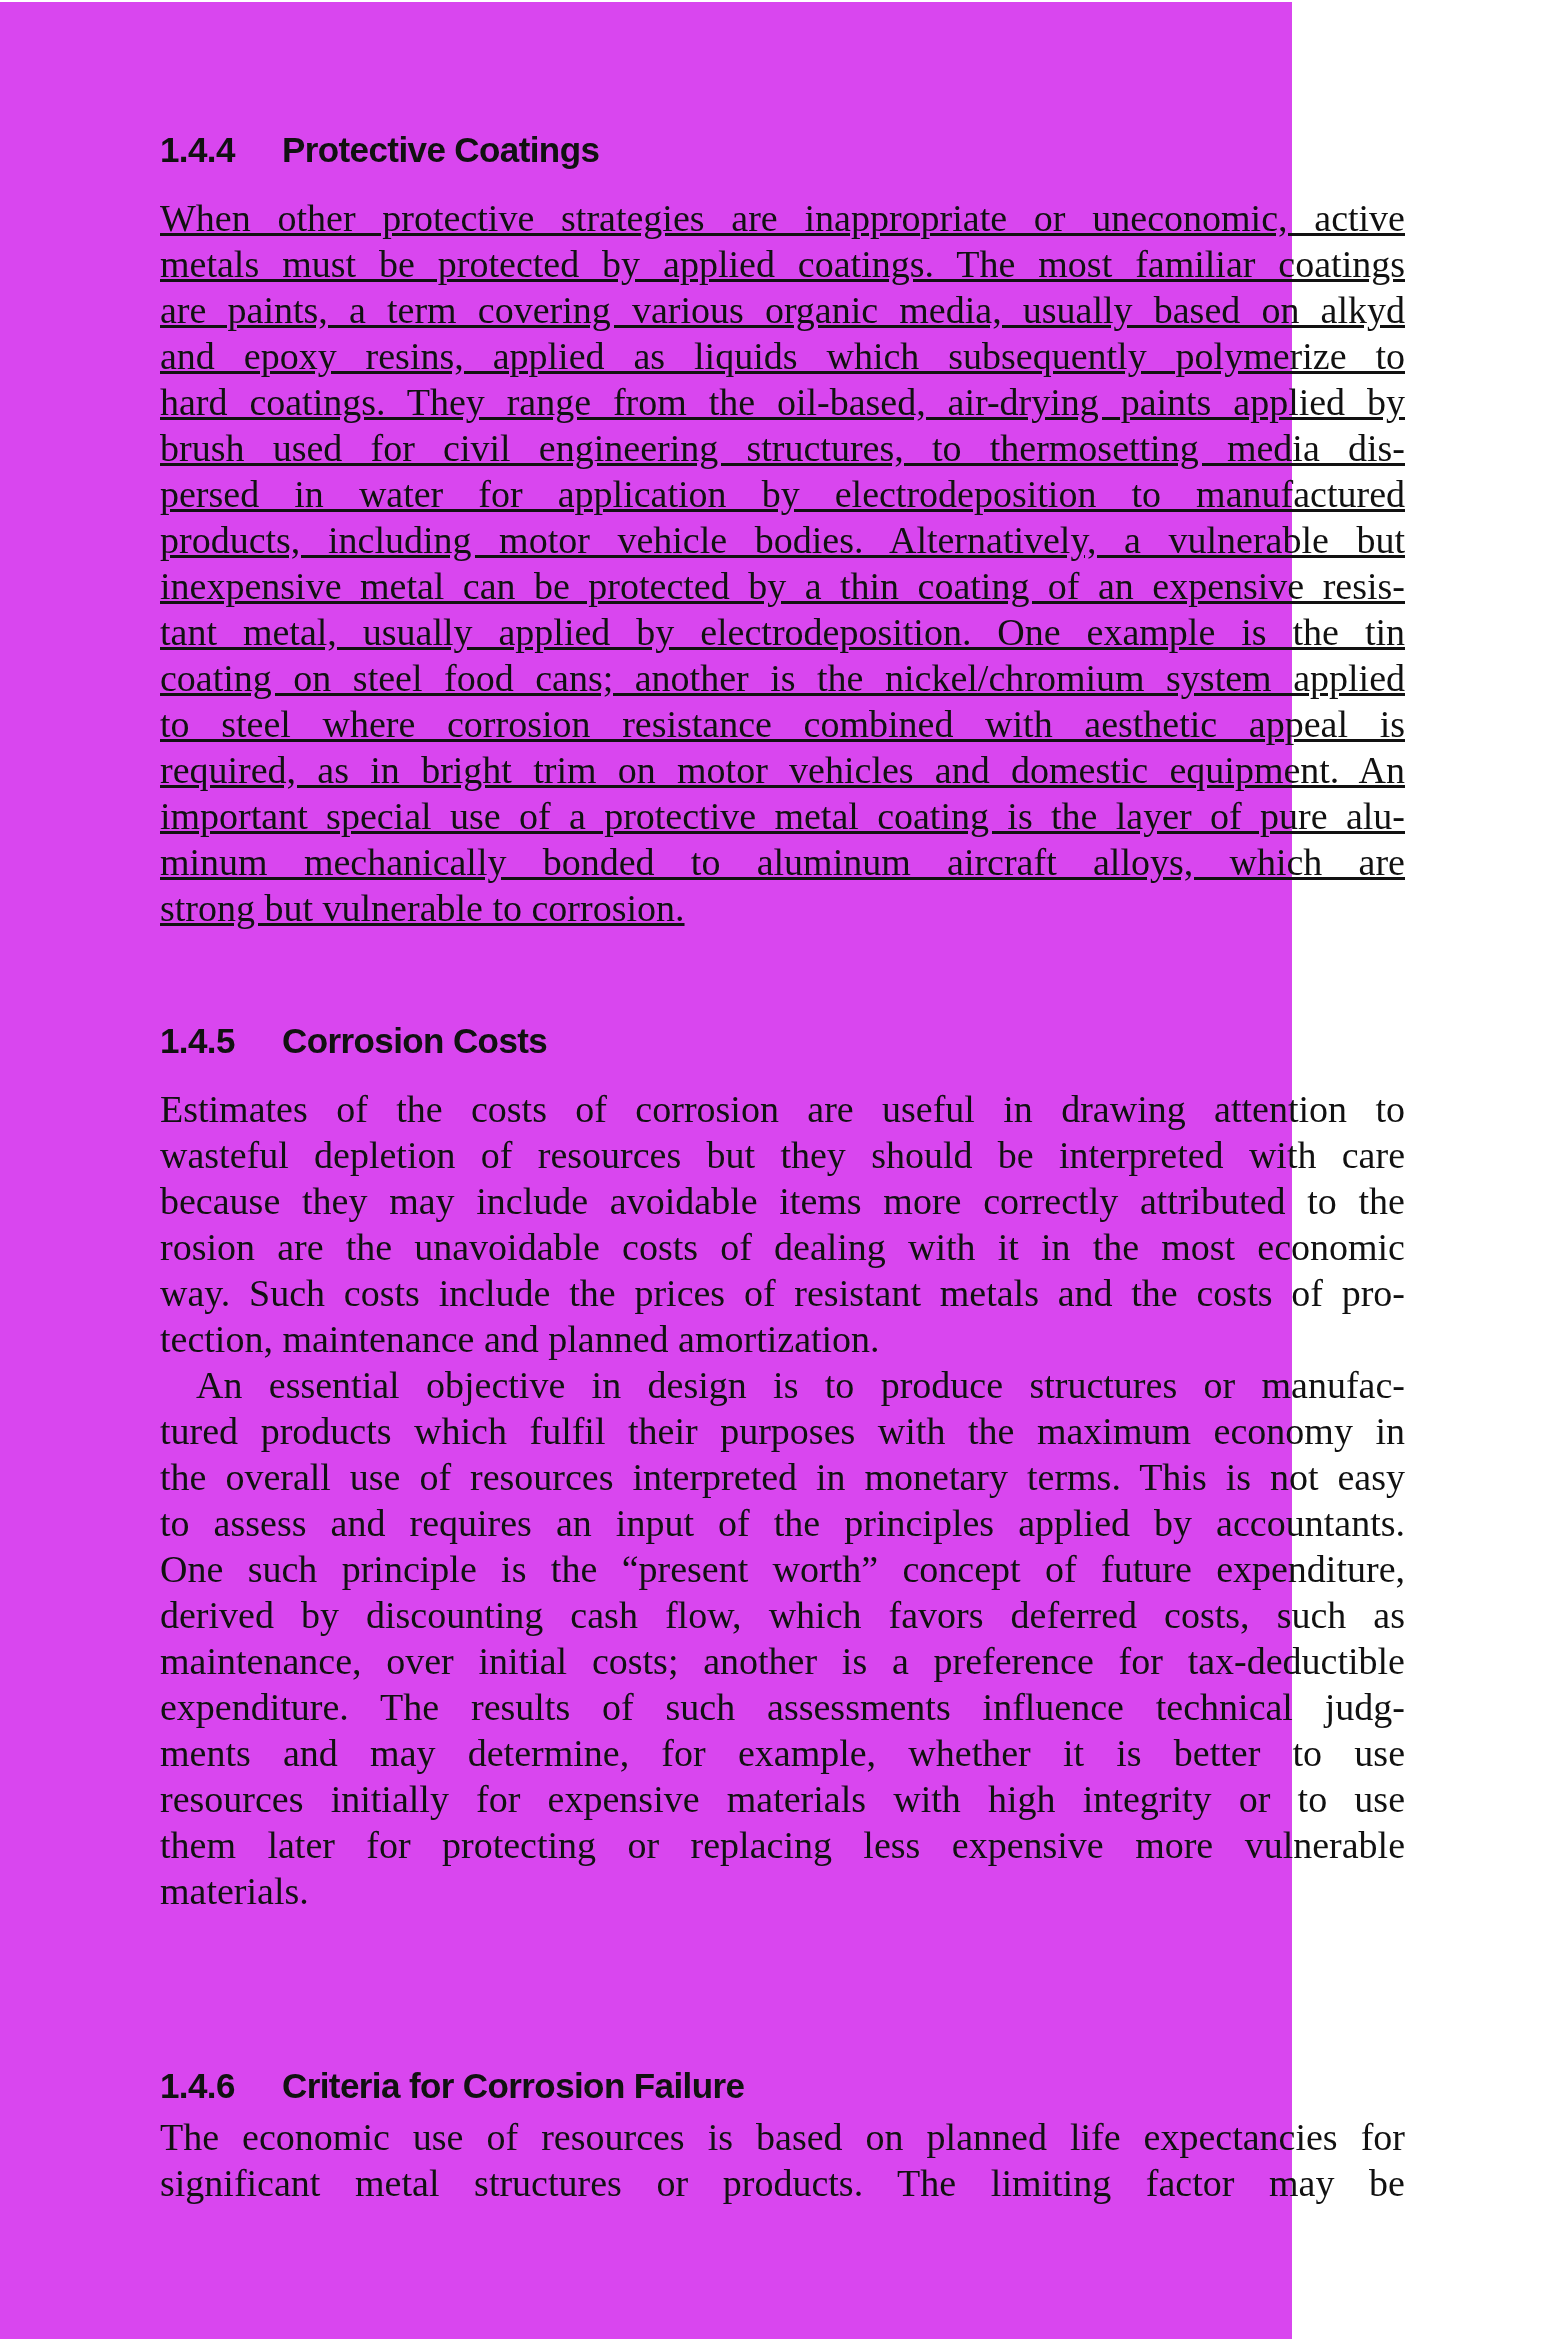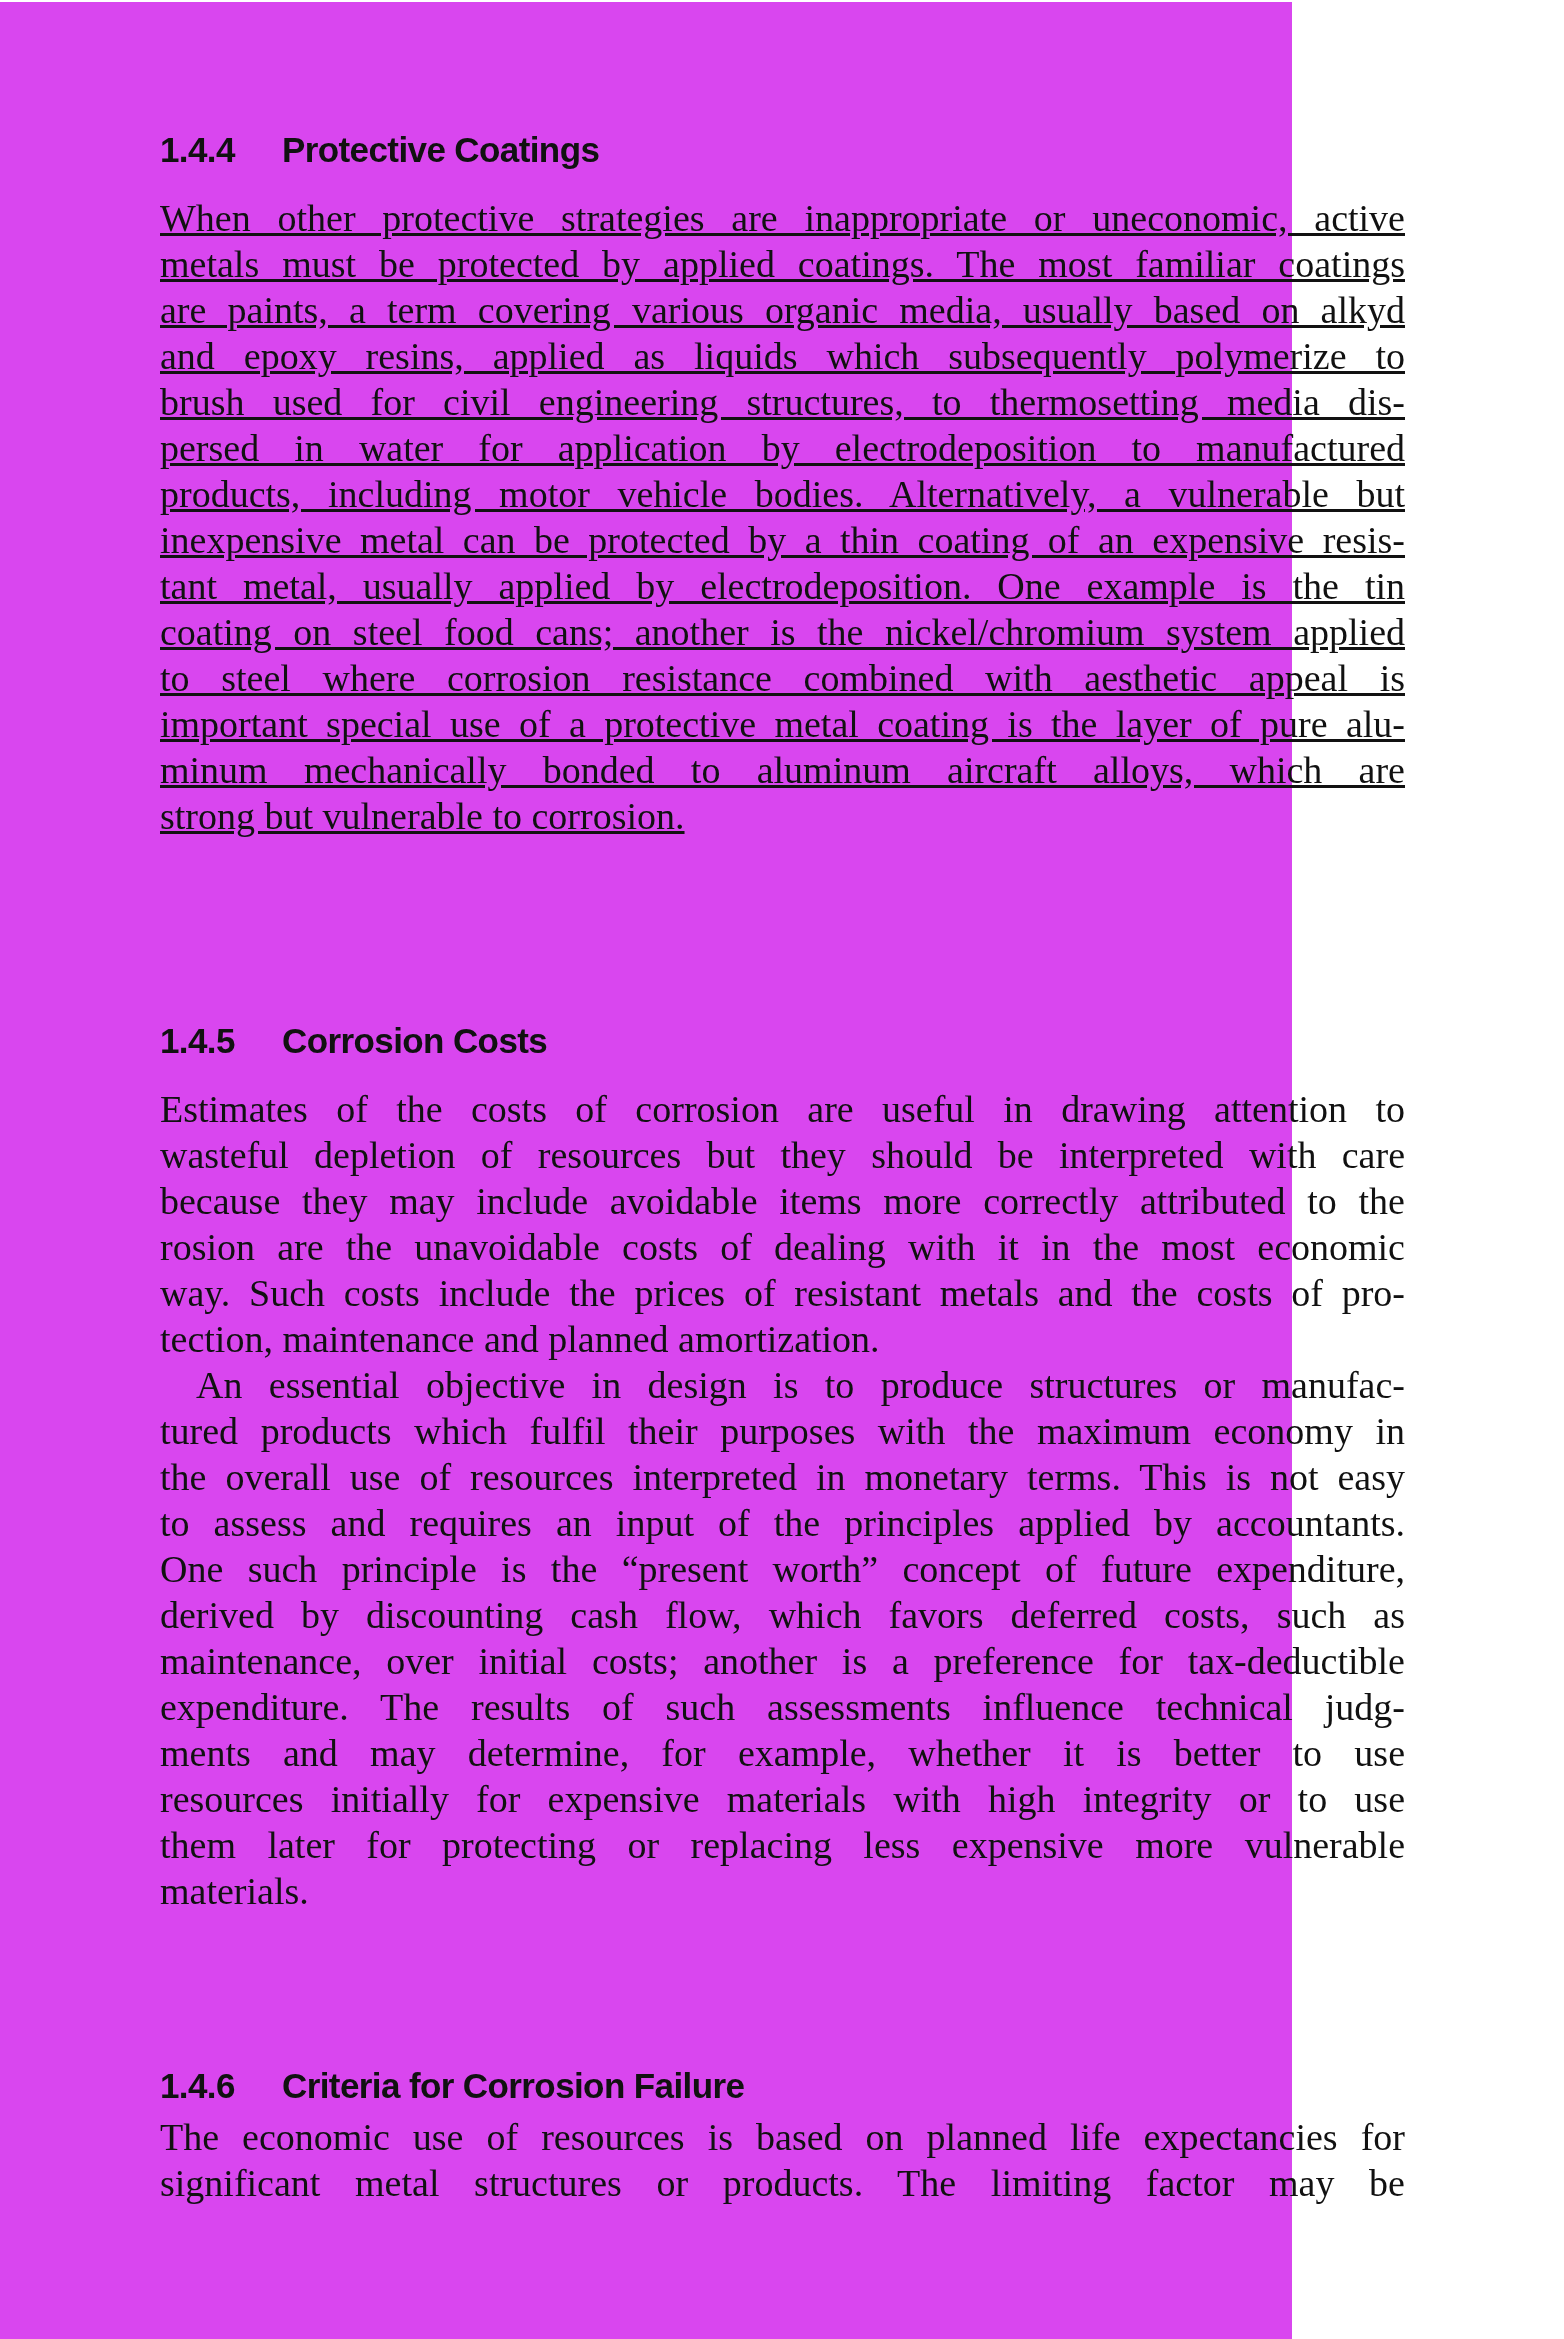--- a/index.html
+++ b/index.html
@@ -75,27 +75,29 @@
 
   <h2 class="heading" id="sec1-heading">
     <span class="num">1.4.4</span><span>Protective Coatings</span>
   </h2>
   <div class="body-block" id="sec1-body">
       <p style="margin: 0px; text-decoration: underline;">
         <span class="line">When other protective strategies are inappropriate or uneconomic, active</span>
         <span class="line">metals must be protected by applied coatings. The most familiar coatings</span>
         <span class="line">are paints, a term covering various organic media, usually based on alkyd</span>
         <span class="line">and epoxy resins, applied as liquids which subsequently polymerize to</span>
+        <span class="line">hard coatings. They range from the oil-based, air-drying paints applied by</span>
         <span class="line">brush used for civil engineering structures, to thermosetting media dis-</span>
         <span class="line">persed in water for application by electrodeposition to manufactured</span>
         <span class="line">products, including motor vehicle bodies. Alternatively, a vulnerable but</span>
         <span class="line">inexpensive metal can be protected by a thin coating of an expensive resis-</span>
         <span class="line">tant metal, usually applied by electrodeposition. One example is the tin</span>
         <span class="line">coating on steel food cans; another is the nickel/chromium system applied</span>
         <span class="line">to steel where corrosion resistance combined with aesthetic appeal is</span>
+        <span class="line">required, as in bright trim on motor vehicles and domestic equipment. An</span>
         <span class="line">important special use of a protective metal coating is the layer of pure alu-</span>
         <span class="line">minum mechanically bonded to aluminum aircraft alloys, which are</span>
         <span class="line last">strong but vulnerable to corrosion.</span>
       </p>
     </div>
 
   <h2 class="heading" id="sec2-heading">
     <span class="num">1.4.5</span><span>Corrosion Costs</span>
   </h2>
   <div class="body-block" id="sec2-body">

